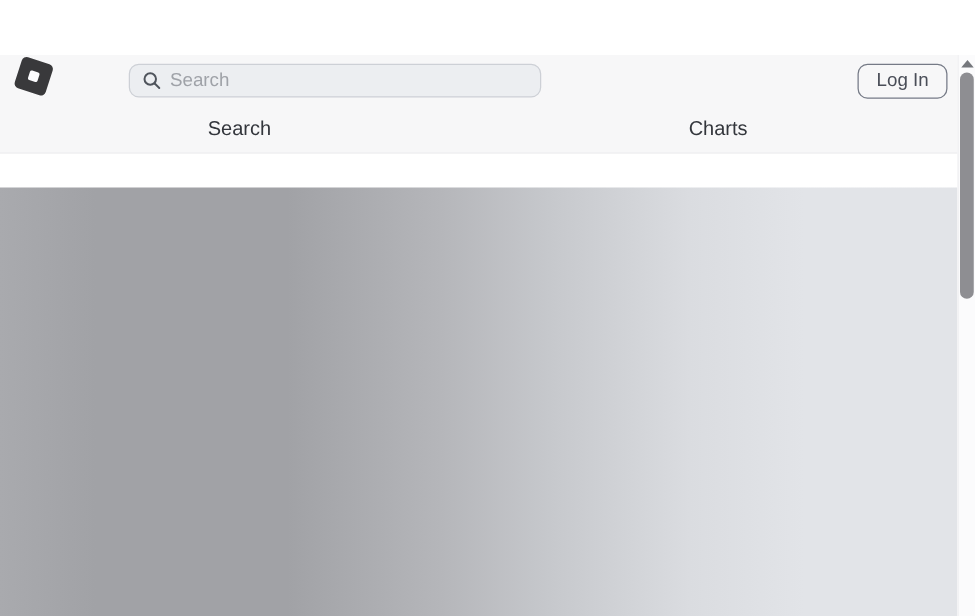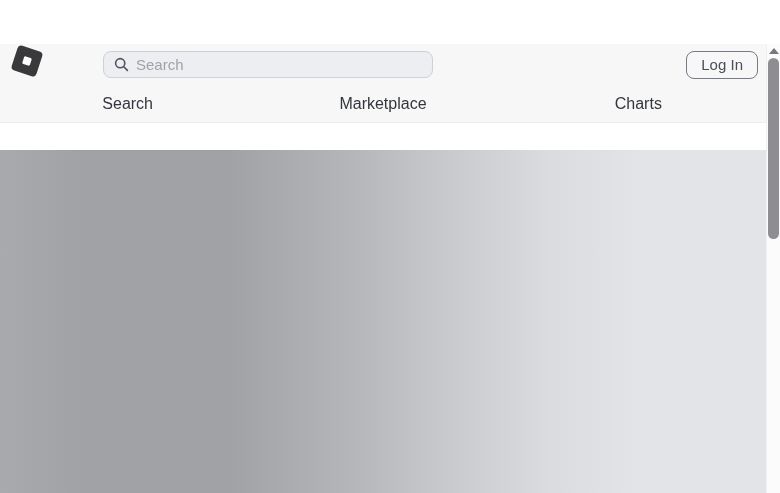--- a/index.html
+++ b/index.html
@@ -111,21 +111,20 @@
             <line x1="9.8" y1="9.8" x2="13.4" y2="13.4" stroke="#4f545c" stroke-width="1.6" stroke-linecap="round"></line>
           </svg>
           <input type="text" placeholder="Search" style="">
         </div>
 
         <button class="login-btn">Log In</button>
       </div>
 
       <div class="nav">
         <a class="nav-item">Search</a>
-        <a class="nav-item">Marketplace</a>
         <a class="nav-item">Charts</a>
       </div>
     </div>
 
     <div class="gap"></div>
 
     <div class="shimmer"></div>
   </div>
 
   <div class="scrollbar">

